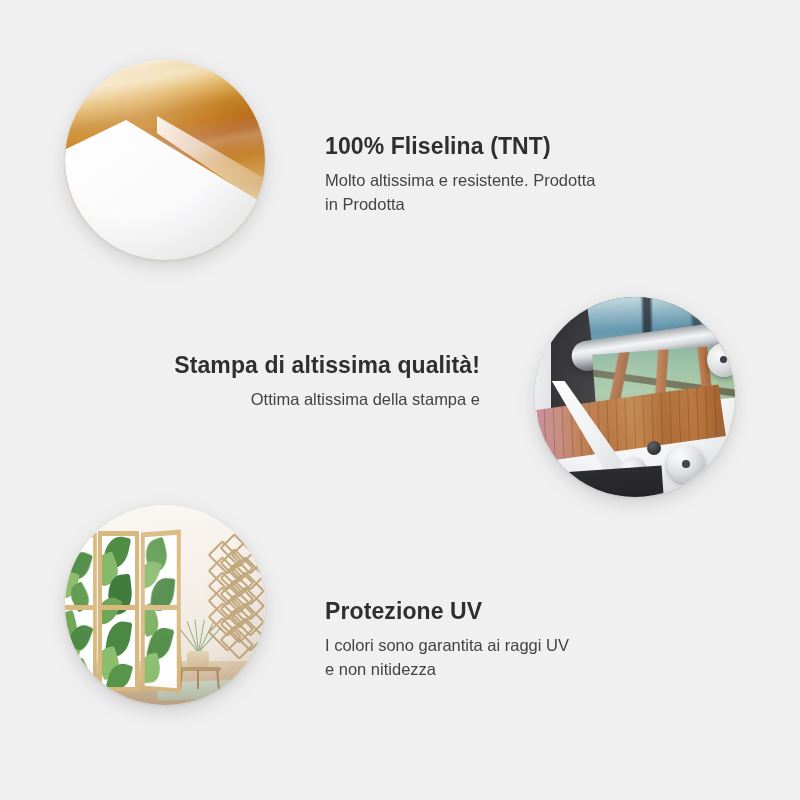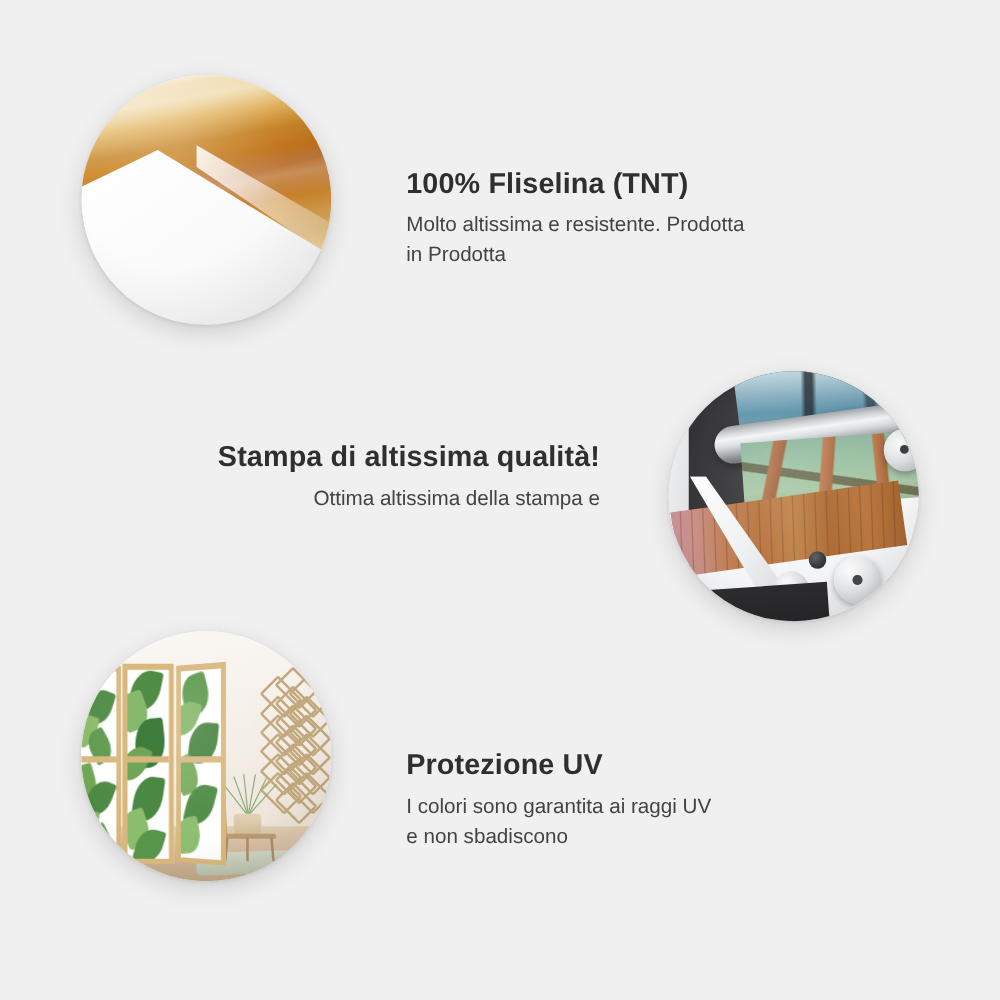--- a/index.html
+++ b/index.html
@@ -691,17 +691,17 @@
           </div>
 
         </div>
         <div class="rd-vignette"></div>
       </div>
     </div>
 
     <div class="text-block align-left" style="left:325px;top:554px;width:400px;margin-top:44px;">
       <h2>Protezione UV</h2>
       <p>I colori sono garantita ai raggi UV</p>
-      <p>e non sbadiscono</p>
+      <p>e non nitidezza</p>
     </div>
   </div>
 
 </div>
 
 </body></html>

